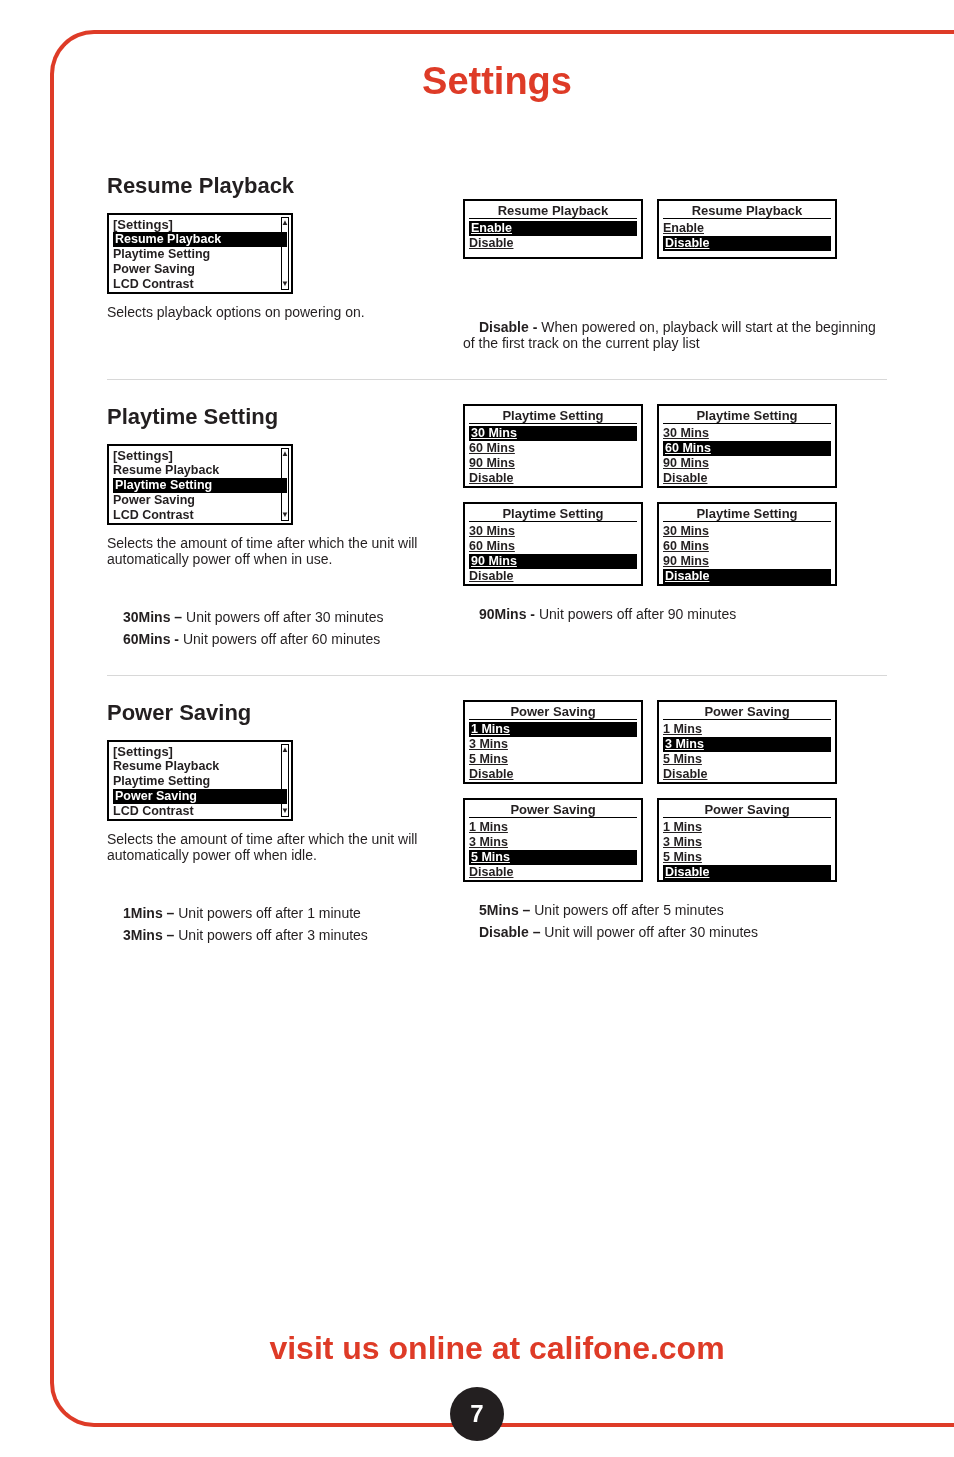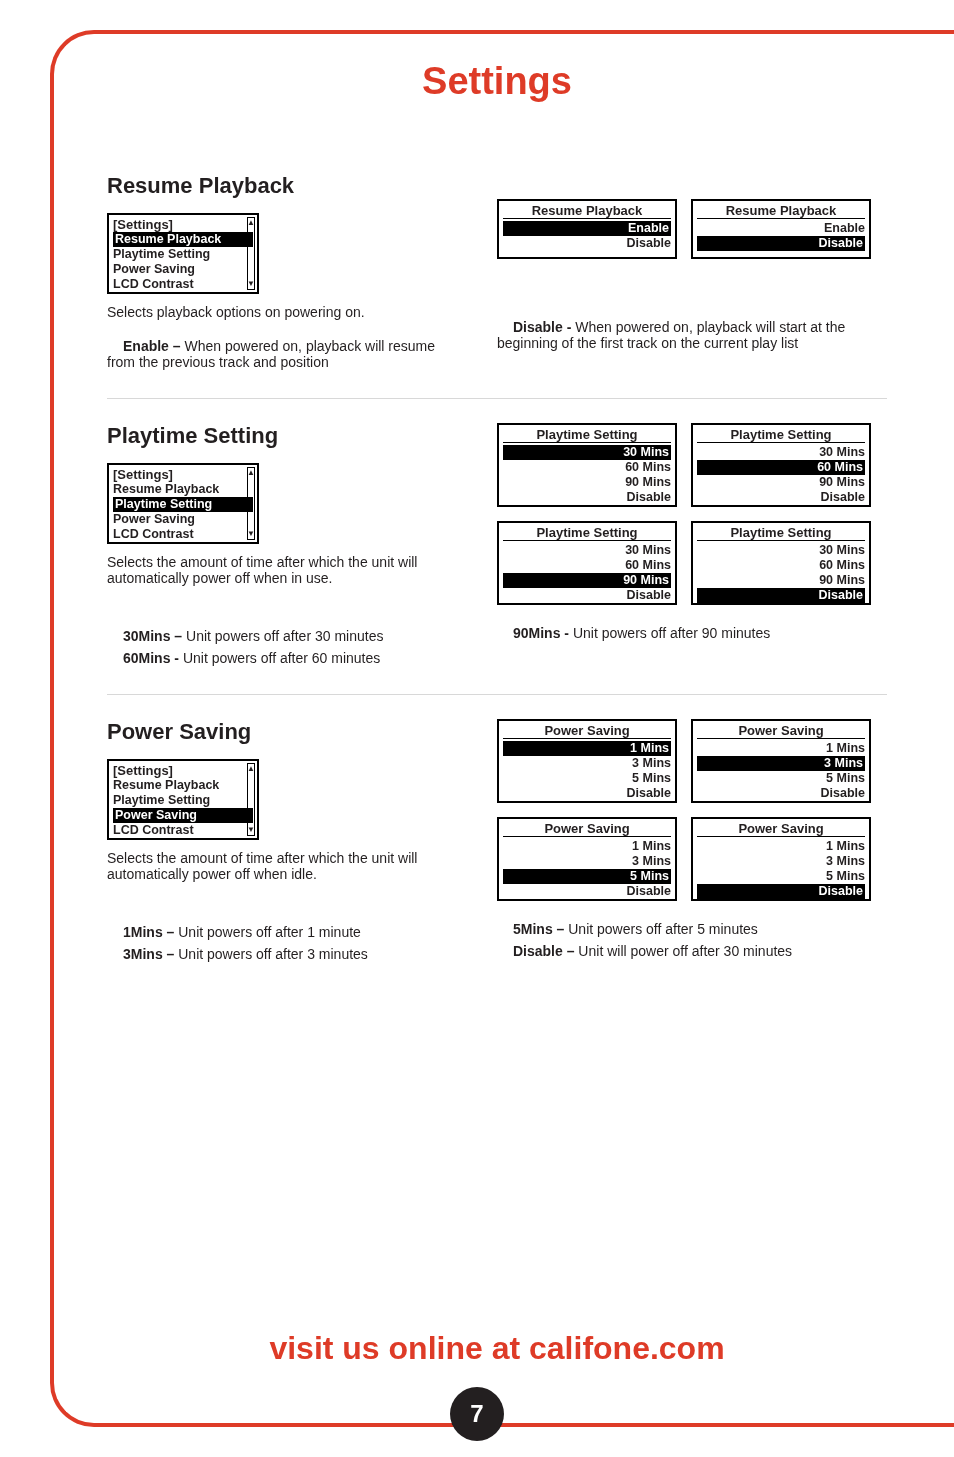--- a/index.html
+++ b/index.html
@@ -55,21 +55,21 @@
   }
   .opt-line b{font-weight:700;padding-left:16px;}
   hr.rule{
     border:none;
     border-top:1px solid var(--rule);
     margin:22px 0 24px 0;
   }
   
   .lcd{
     border:2px solid #000;
-    width:152px;
+    width:186px;
     background:#fff;
     position:relative;
     font-family:Arial,Helvetica,sans-serif;
   }
   .lcd.wider{width:180px;}
   .lcd .scrollbar{
     position:absolute;
     right:2px;
     top:2px;
     bottom:2px;
@@ -90,30 +90,30 @@
   }
   .lcd.centered .hdr{text-align:center;}
   .lcd .hdr.underline{border-bottom:1px solid #000;margin:0 4px 2px 4px;padding-left:0;padding-right:0;}
   .lcd .row{
     font-size:12.5px;
     font-weight:700;
     padding:0 4px;
     line-height:15px;
     white-space:nowrap;
   }
-  .lcd.centered .row{text-align:right;}
+  .lcd.centered .row{text-align:left;text-decoration:underline;}
   .lcd .row.sel{
     background:#000;
     color:#fff;
     margin:0 4px;
     padding:0 2px;
   }
   .lcd-pair{display:flex;gap:14px;}
   .lcd-grid{display:flex;flex-direction:column;gap:14px;}
-  .two-col{display:flex;gap:50px;}
+  .two-col{display:flex;gap:16px;}
   .two-col .left{width:340px;}
   .two-col .right{flex:1;}
   .footer-bar{
     position:absolute;
     left:0;right:0;
     bottom:90px;
     text-align:center;
     margin-left:40px;
   }
   .visit{
@@ -157,23 +157,20 @@
         <div class="row sel">Resume Playback</div>
         <div class="row">Playtime Setting</div>
         <div class="row">Power Saving</div>
         <div class="row">LCD Contrast</div>
         <div class="scrollbar">
           <span class="arrow">▲</span>
           <span class="arrow">▼</span>
         </div>
       </div>
       <p class="section-desc">Selects playback options on powering on.</p>
-      <p class="opt-line">
-        <b>Enable –</b><span> When powered on, playback will resume from the previous track and position</span>
-      </p>
     </div>
     <div class="right">
       <div style="height:26px"></div>
       <div class="lcd-pair">
         <div class="lcd wider centered">
           <div class="hdr underline">Resume Playback</div>
           <div class="row sel">Enable</div>
           <div class="row">Disable</div>
           <div style="height:6px"></div>
         </div>

